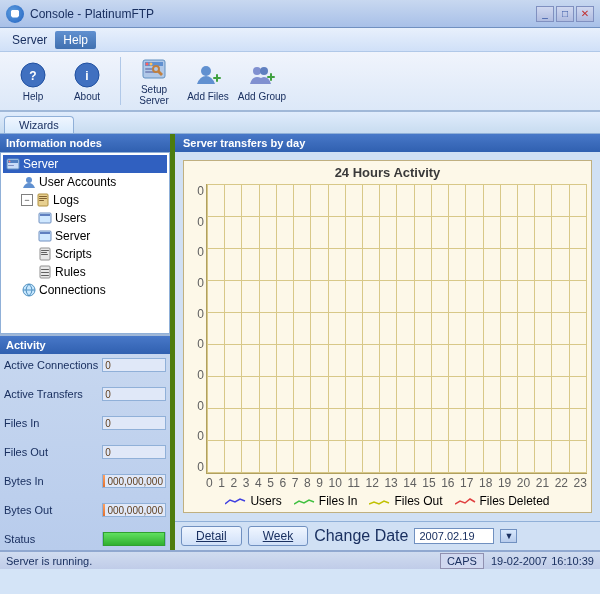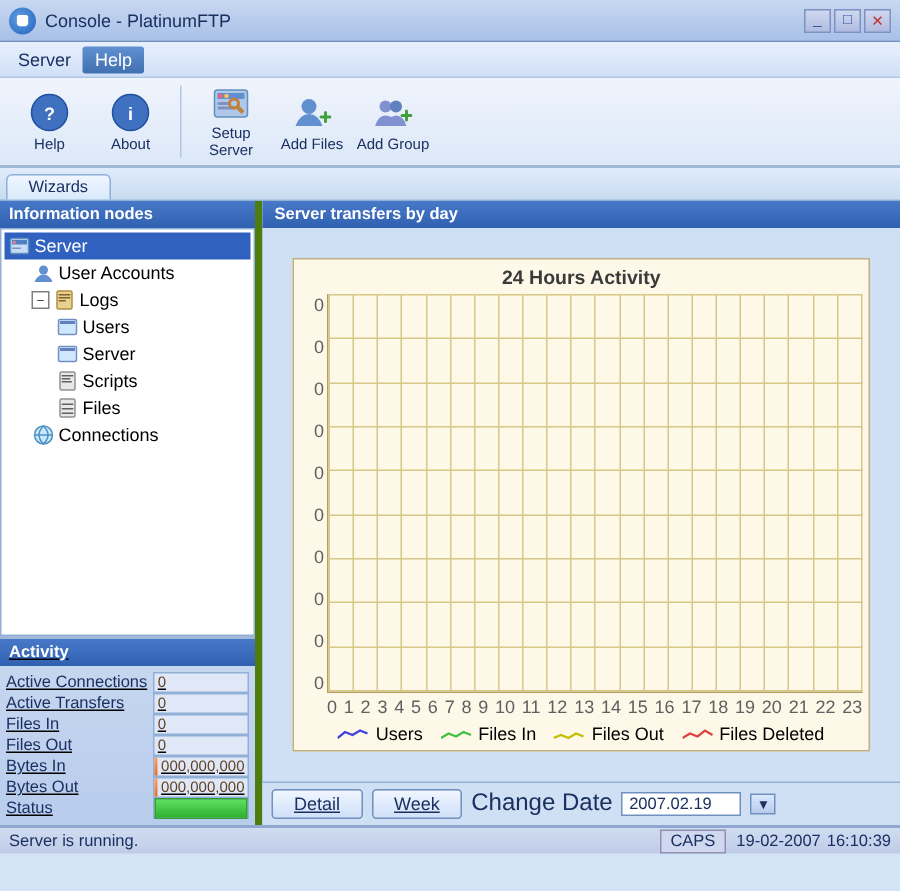--- a/index.html
+++ b/index.html
@@ -120,34 +120,33 @@
     }
     .tree-item.selected { background: #3060c0; color: white; }
     .tree-indent { display: inline-block; width: 16px; }
     .tree-icon { width: 16px; height: 16px; margin-right: 2px; display: inline-flex; align-items: center; justify-content: center; font-size: 11px; }
     .expand-icon { width: 12px; height: 12px; display: inline-flex; align-items: center; justify-content: center; border: 1px solid #808080; font-size: 9px; margin-right: 2px; background: white; color: #404040; }
 
     
     .activity-panel {
       background: linear-gradient(to bottom, #c8d8f0, #b8ccec);
       border-top: 2px solid #a0b8d8;
-      text-decoration: underline;
     }
     .activity-header {
       background: linear-gradient(to bottom, #4878c8, #3060b0);
       color: white;
       font-weight: bold;
       padding: 3px 6px;
       font-size: 11px;
     }
     .activity-grid {
       padding: 4px;
       display: grid;
       grid-template-columns: auto 1fr;
-      gap: 0 4px;
+      gap: 15px 4px;
       align-items: center;
     }
     .activity-label { font-size: 11px; color: #1a3060; white-space: nowrap; }
     .activity-bar-container { height: 14px; background: #e0e8f8; border: 1px solid #90b0d8; display: flex; align-items: center; }
     .activity-bar-fill { height: 100%; background: linear-gradient(to bottom, #ffa060, #e07030); }
     .activity-bar-text { font-size: 10px; color: #604020; padding: 0 2px; }
     .status-bar-green { height: 14px; background: linear-gradient(to bottom, #60e060, #30b030); border: 1px solid #30a030; flex: 1; }
 
     
     .right-panel {
@@ -159,21 +158,21 @@
     .right-panel-header {
       background: linear-gradient(to bottom, #4878c8, #3060b0);
       color: white;
       font-weight: bold;
       padding: 3px 8px;
       font-size: 11px;
     }
     .chart-container {
       flex: 1;
       background: #fdf8e8;
-      margin: 20px;
+      margin: 8px;
       border: 1px solid #c0b080;
       display: flex;
       flex-direction: column;
       padding: 4px;
     }
     .chart-title { text-align: center; font-weight: bold; font-size: 13px; color: #3a3a3a; margin-bottom: 4px; }
     .chart-area {
       flex: 1;
       display: flex;
       position: relative;
@@ -451,21 +450,21 @@
         <span class="tree-indent"></span>
         <span class="tree-indent"></span>
         <span class="tree-icon">
           <svg width="14" height="14" viewBox="0 0 14 14">
             <rect x="2" y="1" width="10" height="12" rx="1" fill="#e8e8e8" stroke="#909090" stroke-width="1"></rect>
             <rect x="3" y="4" width="8" height="1" rx="0.5" fill="#606060"></rect>
             <rect x="3" y="7" width="8" height="1" rx="0.5" fill="#606060"></rect>
             <rect x="3" y="10" width="8" height="1" rx="0.5" fill="#606060"></rect>
           </svg>
         </span>
-        <span>Files</span>
+        <span>Rules</span>
       </div>
 
       <div class="tree-item">
         <span class="tree-indent"></span>
         <span class="tree-icon">
           <svg width="14" height="14" viewBox="0 0 14 14">
             <circle cx="7" cy="7" r="6" fill="#c8e8ff" stroke="#5090c0" stroke-width="1"></circle>
             <path d="M7 1 Q10 4 10 7 Q10 10 7 13 Q4 10 4 7 Q4 4 7 1" fill="none" stroke="#5090c0" stroke-width="1"></path>
             <line x1="1" y1="7" x2="13" y2="7" stroke="#5090c0" stroke-width="1"></line>
           </svg>

